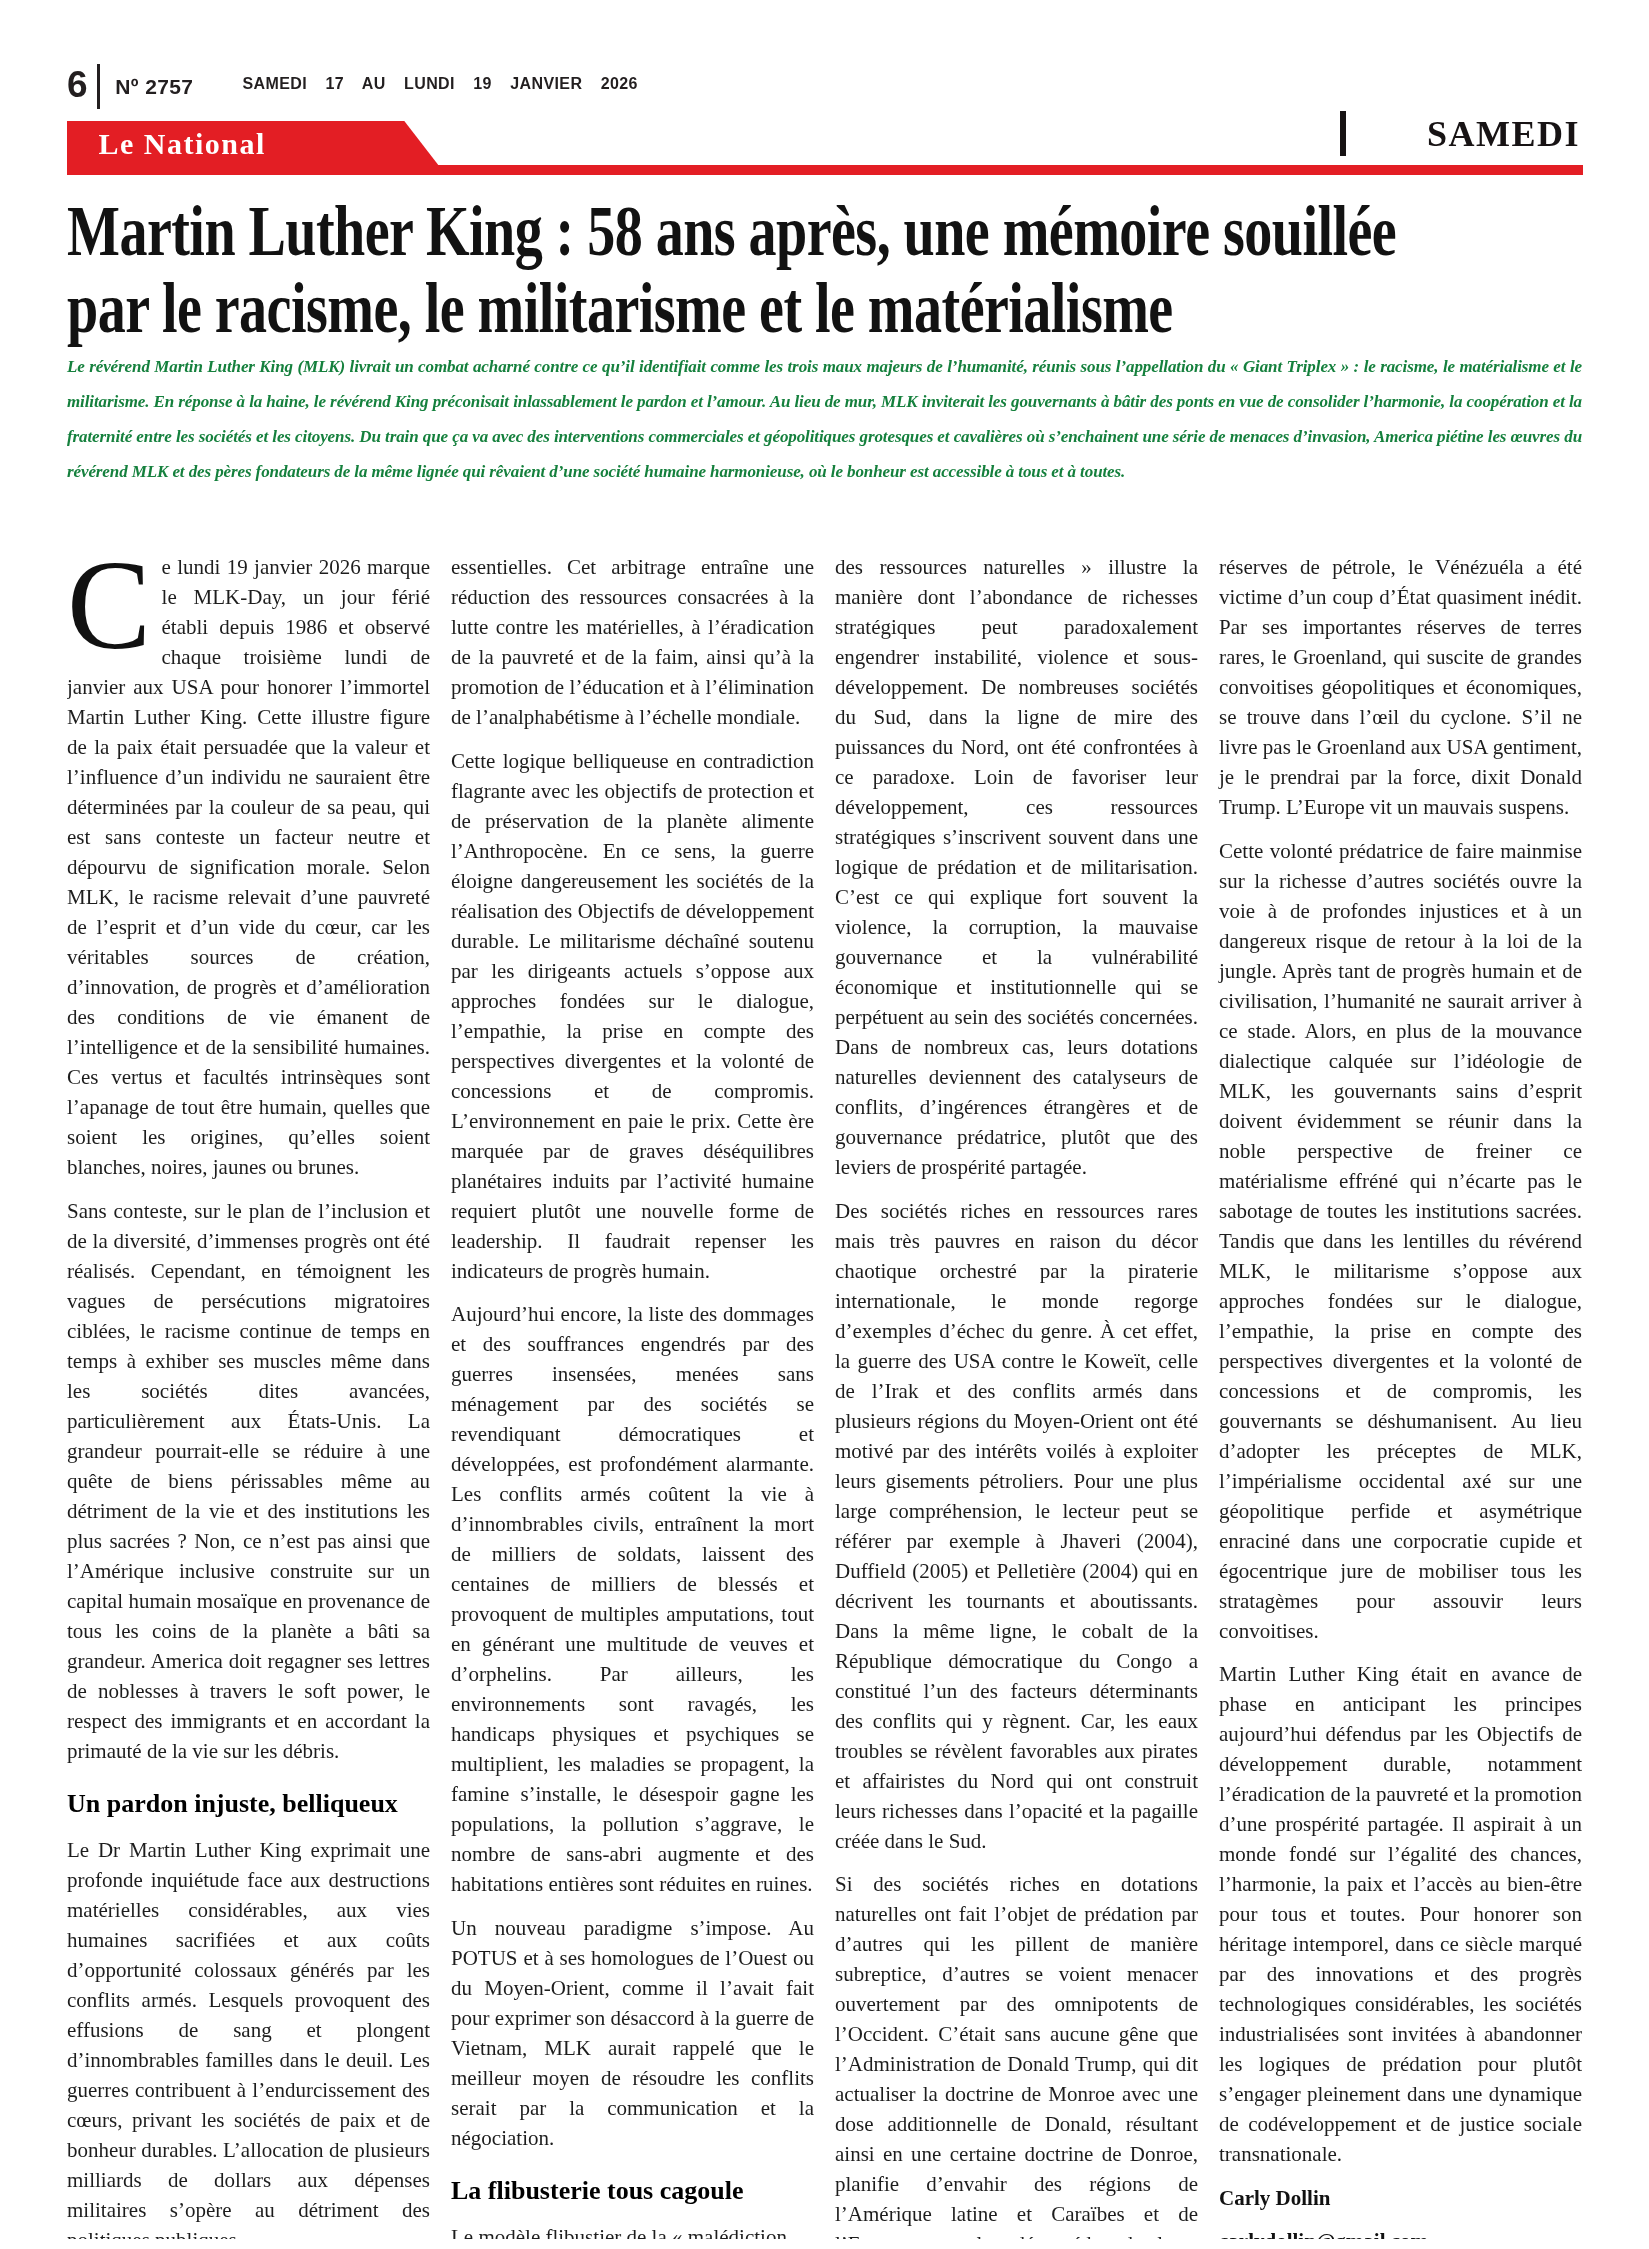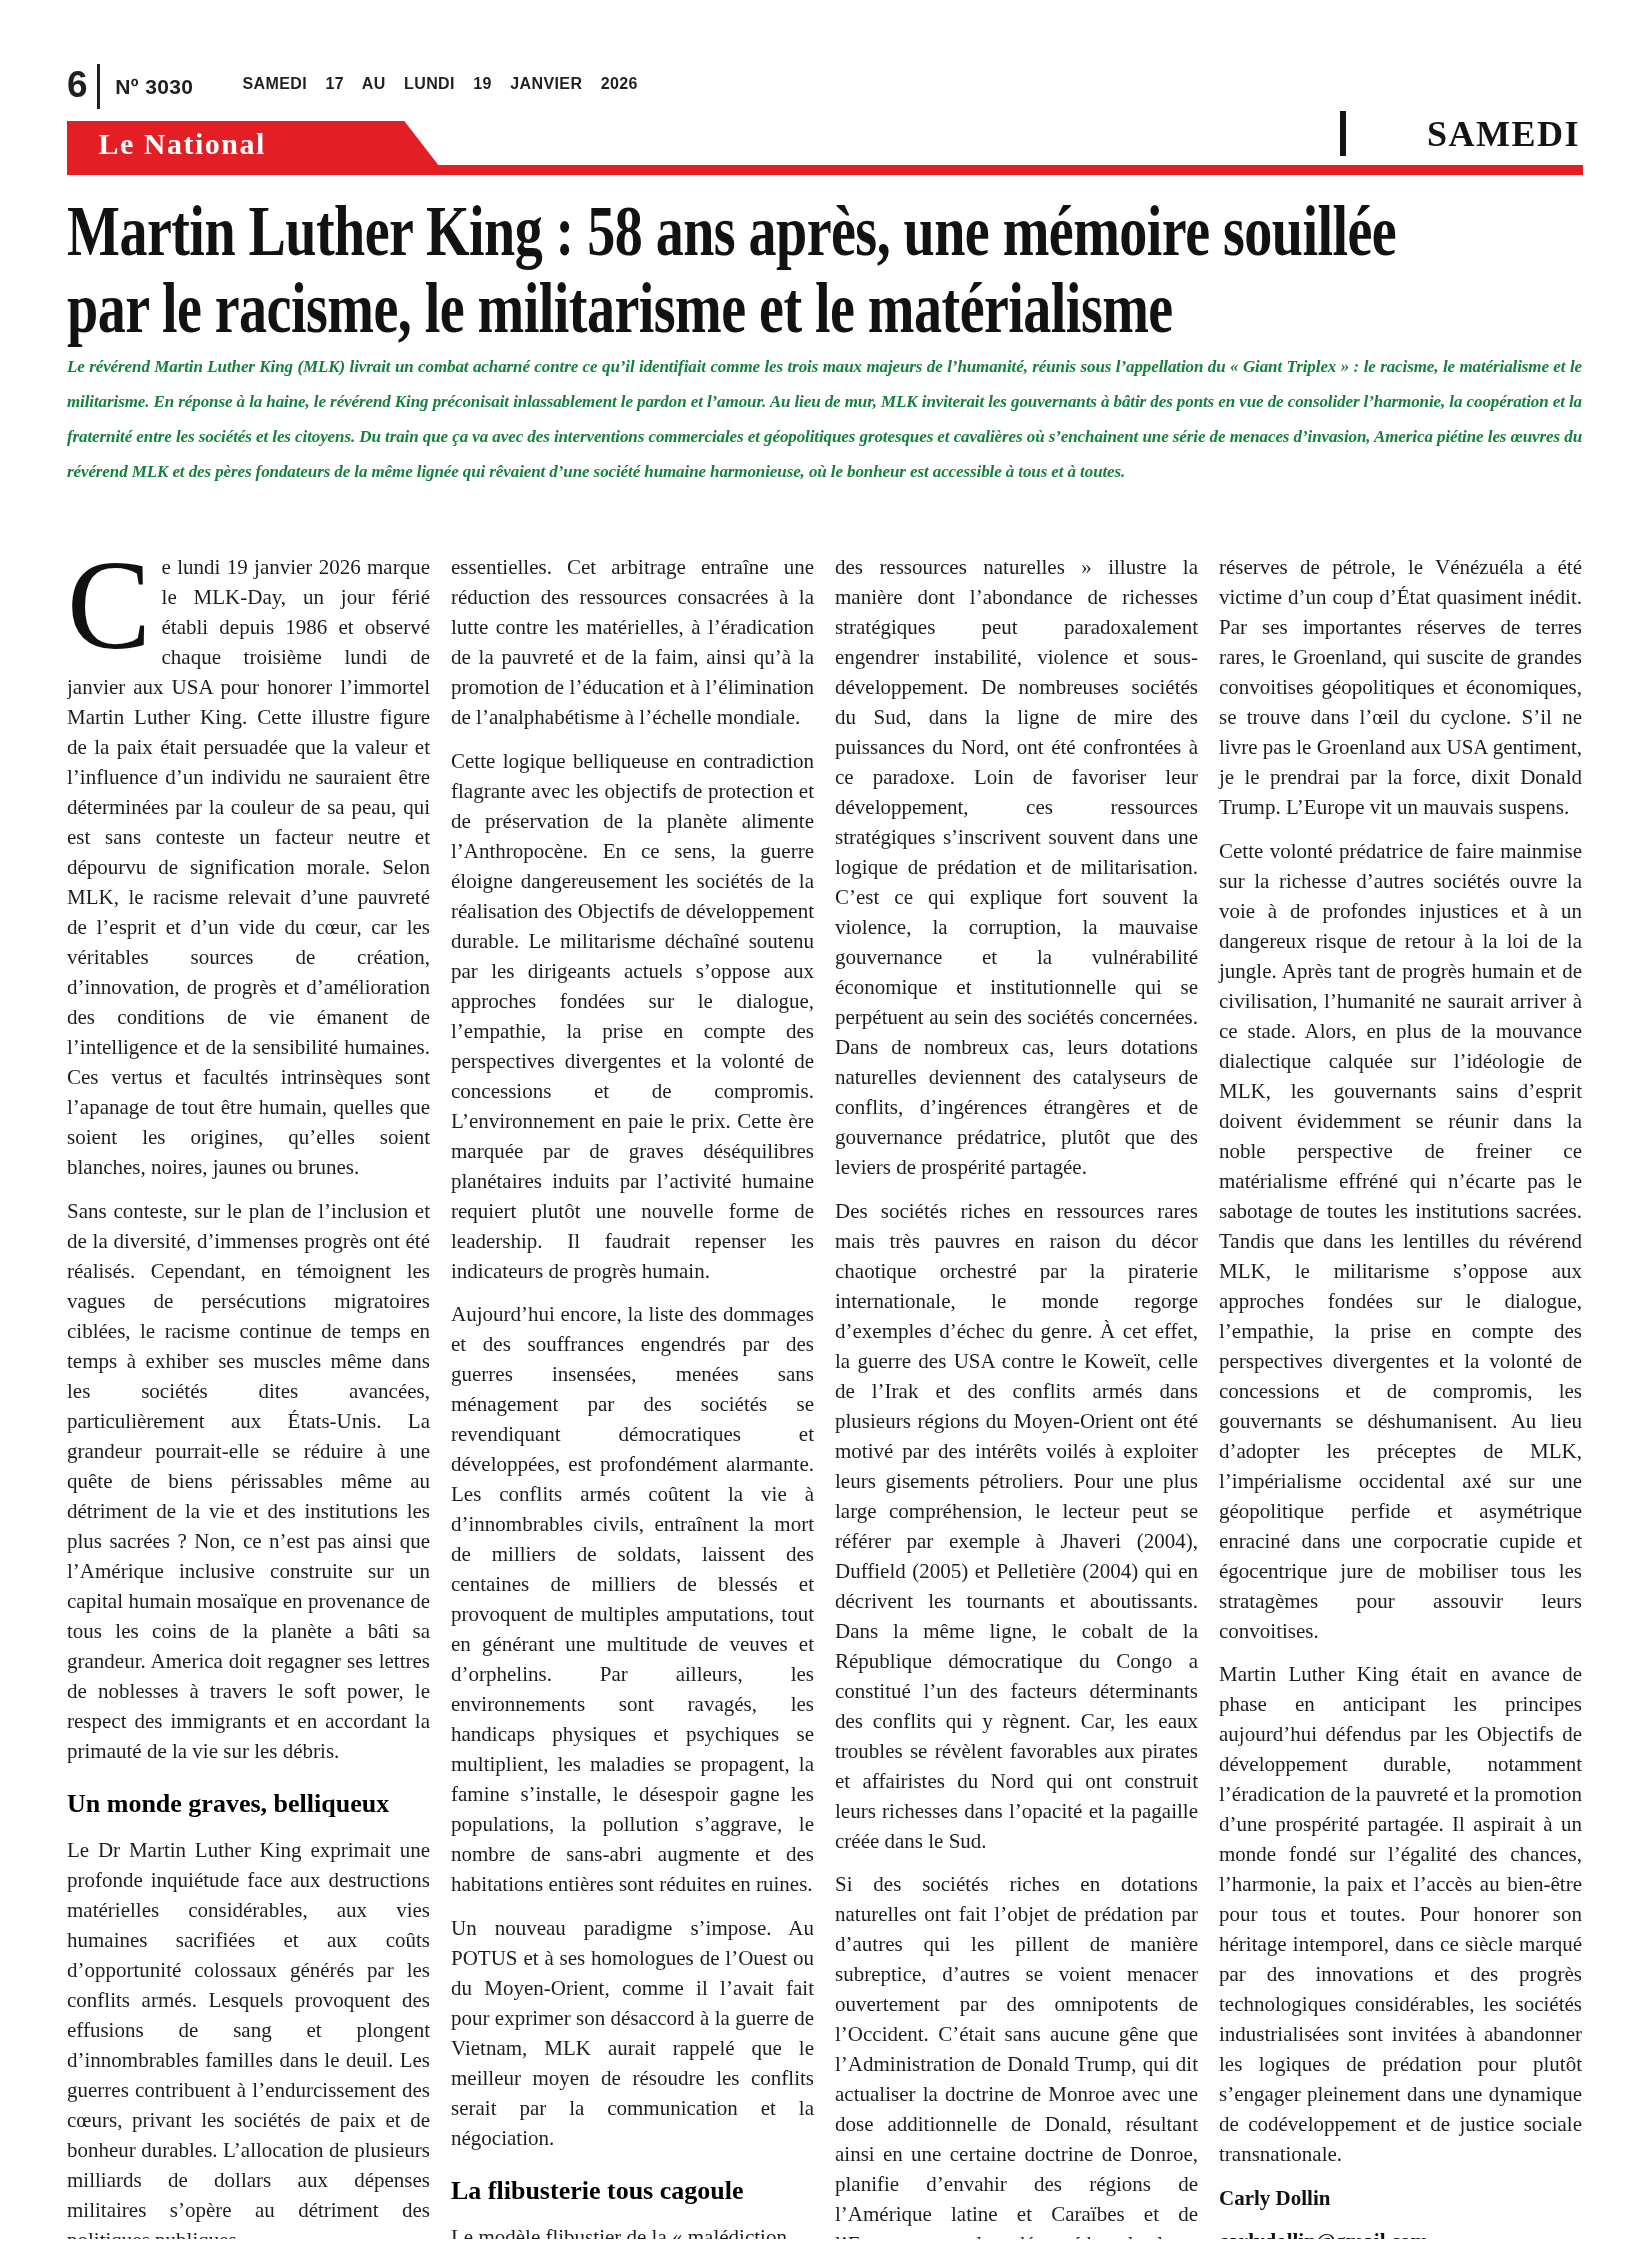--- a/index.html
+++ b/index.html
@@ -85,21 +85,21 @@
   .sig-email{font-weight:bold;font-size:22.5px;margin:18px 0 0 0;text-align:left !important;color:#111;}
 </style>
 </head>
 <body>
 
 <div class="page">
 
   <div class="top-row">
     <div class="page-num">6</div>
     <div class="top-divider"></div>
-    <div class="issue-num">Nº 3030</div>
+    <div class="issue-num">Nº 2757</div>
     <div class="date-range">SAMEDI 17 AU LUNDI 19 JANVIER 2026</div>
   </div>
 
   <div class="masthead-right">
     <div class="tribune-bar"></div>
     <div class="tribune">SAMEDI</div>
   </div>
 
   <div class="banner">
     <div class="banner-strip"></div>
@@ -112,21 +112,21 @@
     <span class="hl-line"><span class="condense">par le racisme, le militarisme et le matérialisme</span></span>
   </h1>
 
   <div class="lead">Le révérend Martin Luther King (MLK) livrait un combat acharné contre ce qu’il identifiait comme les trois maux majeurs de l’humanité, réunis sous l’appellation du « Giant Triplex » : le racisme, le matérialisme et le militarisme. En réponse à la haine, le révérend King préconisait inlassablement le pardon et l’amour. Au lieu de mur, MLK inviterait les gouvernants à bâtir des ponts en vue de consolider l’harmonie, la coopération et la fraternité entre les sociétés et les citoyens. Du train que ça va avec des interventions commerciales et géopolitiques grotesques et cavalières où s’enchainent une série de menaces d’invasion, America piétine les œuvres du révérend MLK et des pères fondateurs de la même lignée qui rêvaient d’une société humaine harmonieuse, où le bonheur est accessible à tous et à toutes.</div>
 
   <div class="columns">
 
     <div class="col">
       <p><span class="dropcap">C</span><span>e lundi 19 janvier 2026 marque le MLK-Day, un jour férié établi depuis 1986 et observé chaque troisième lundi de janvier aux USA pour honorer l’immortel Martin Luther King. Cette illustre figure de la paix était persuadée que la valeur et l’influence d’un individu ne sauraient être déterminées par la couleur de sa peau, qui est sans conteste un facteur neutre et dépourvu de signification morale. Selon MLK, le racisme relevait d’une pauvreté de l’esprit et d’un vide du cœur, car les véritables sources de création, d’innovation, de progrès et d’amélioration des conditions de vie émanent de l’intelligence et de la sensibilité humaines. Ces vertus et facultés intrinsèques sont l’apanage de tout être humain, quelles que soient les origines, qu’elles soient blanches, noires, jaunes ou brunes.</span></p>
       <p>Sans conteste, sur le plan de l’inclusion et de la diversité, d’immenses progrès ont été réalisés. Cependant, en témoignent les vagues de persécutions migratoires ciblées, le racisme continue de temps en temps à exhiber ses muscles même dans les sociétés dites avancées, particulièrement aux États-Unis. La grandeur pourrait-elle se réduire à une quête de biens périssables même au détriment de la vie et des institutions les plus sacrées ? Non, ce n’est pas ainsi que l’Amérique inclusive construite sur un capital humain mosaïque en provenance de tous les coins de la planète a bâti sa grandeur. America doit regagner ses lettres de noblesses à travers le soft power, le respect des immigrants et en accordant la primauté de la vie sur les débris.</p>
-      <div class="subhead">Un monde graves, belliqueux</div>
+      <div class="subhead">Un pardon injuste, belliqueux</div>
       <p>Le Dr Martin Luther King exprimait une profonde inquiétude face aux destructions matérielles considérables, aux vies humaines sacrifiées et aux coûts d’opportunité colossaux générés par les conflits armés. Lesquels provoquent des effusions de sang et plongent d’innombrables familles dans le deuil. Les guerres contribuent à l’endurcissement des cœurs, privant les sociétés de paix et de bonheur durables. L’allocation de plusieurs milliards de dollars aux dépenses militaires s’opère au détriment des politiques publiques</p>
     </div>
 
     <div class="col">
       <p>essentielles. Cet arbitrage entraîne une réduction des ressources consacrées à la lutte contre les matérielles, à l’éradication de la pauvreté et de la faim, ainsi qu’à la promotion de l’éducation et à l’élimination de l’analphabétisme à l’échelle mondiale.</p>
       <p>Cette logique belliqueuse en contradiction flagrante avec les objectifs de protection et de préservation de la planète alimente l’Anthropocène. En ce sens, la guerre éloigne dangereusement les sociétés de la réalisation des Objectifs de développement durable. Le militarisme déchaîné soutenu par les dirigeants actuels s’oppose aux approches fondées sur le dialogue, l’empathie, la prise en compte des perspectives divergentes et la volonté de concessions et de compromis. L’environnement en paie le prix. Cette ère marquée par de graves déséquilibres planétaires induits par l’activité humaine requiert plutôt une nouvelle forme de leadership. Il faudrait repenser les indicateurs de progrès humain.</p>
       <p>Aujourd’hui encore, la liste des dommages et des souffrances engendrés par des guerres insensées, menées sans ménagement par des sociétés se revendiquant démocratiques et développées, est profondément alarmante. Les conflits armés coûtent la vie à d’innombrables civils, entraînent la mort de milliers de soldats, laissent des centaines de milliers de blessés et provoquent de multiples amputations, tout en générant une multitude de veuves et d’orphelins. Par ailleurs, les environnements sont ravagés, les handicaps physiques et psychiques se multiplient, les maladies se propagent, la famine s’installe, le désespoir gagne les populations, la pollution s’aggrave, le nombre de sans-abri augmente et des habitations entières sont réduites en ruines.</p>
       <p>Un nouveau paradigme s’impose. Au POTUS et à ses homologues de l’Ouest ou du Moyen-Orient, comme il l’avait fait pour exprimer son désaccord à la guerre de Vietnam, MLK aurait rappelé que le meilleur moyen de résoudre les conflits serait par la communication et la négociation.</p>
       <div class="subhead">La flibusterie tous cagoule</div>
       <p>Le modèle flibustier de la « malédiction</p>

